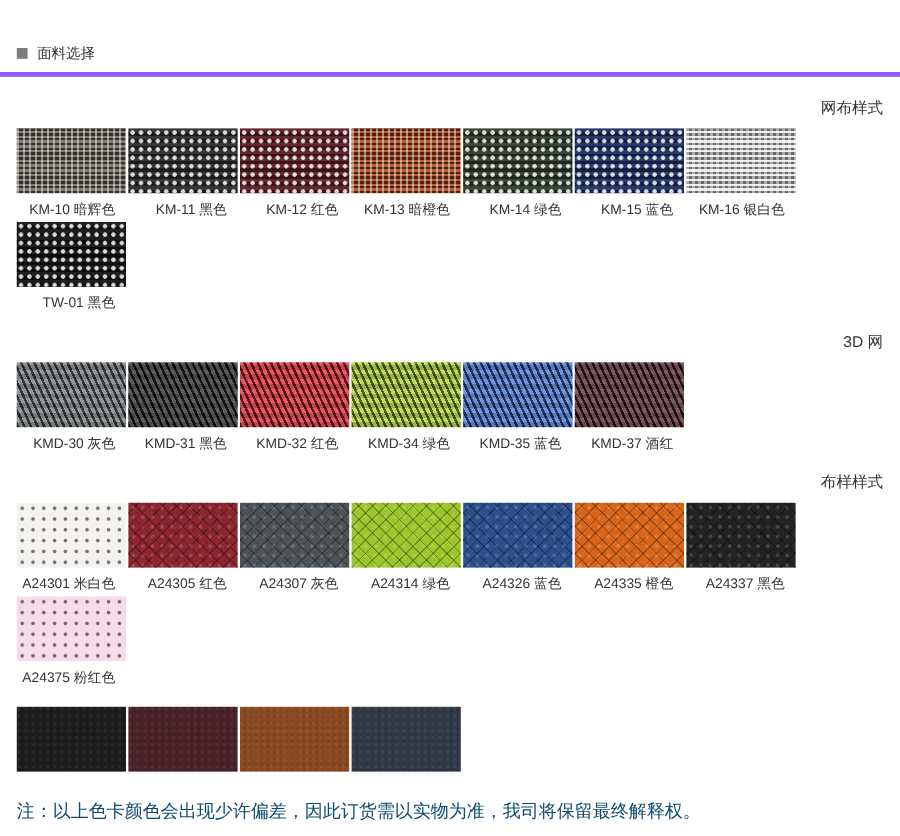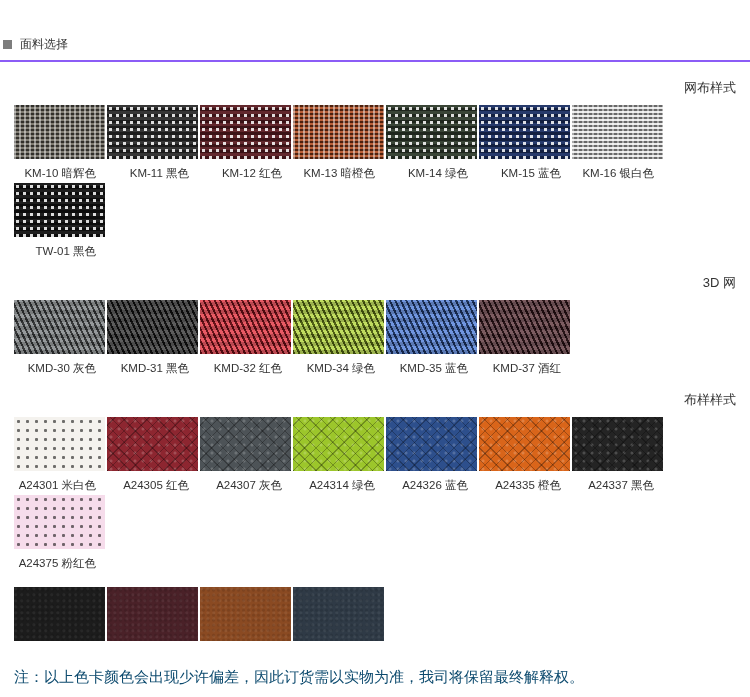--- a/index.html
+++ b/index.html
@@ -16,22 +16,22 @@
   }
   .page {
     position: relative;
     width: 750px;
     height: 697px;
     box-sizing: border-box;
   }
   .page-header {
     display: flex;
     align-items: center;
-    padding: 38px 0 10px 3px;
-    border-bottom: 2px solid #8b5cf6;
+    padding: 38px 0 10px 14px;
+    border-bottom: 4px solid #8b5cf6;
   }
   .header-marker {
     width: 9px;
     height: 9px;
     background: #7d7d7d;
     margin-right: 8px;
     flex: 0 0 auto;
   }
   .header-title {
     font-size: 12px;

